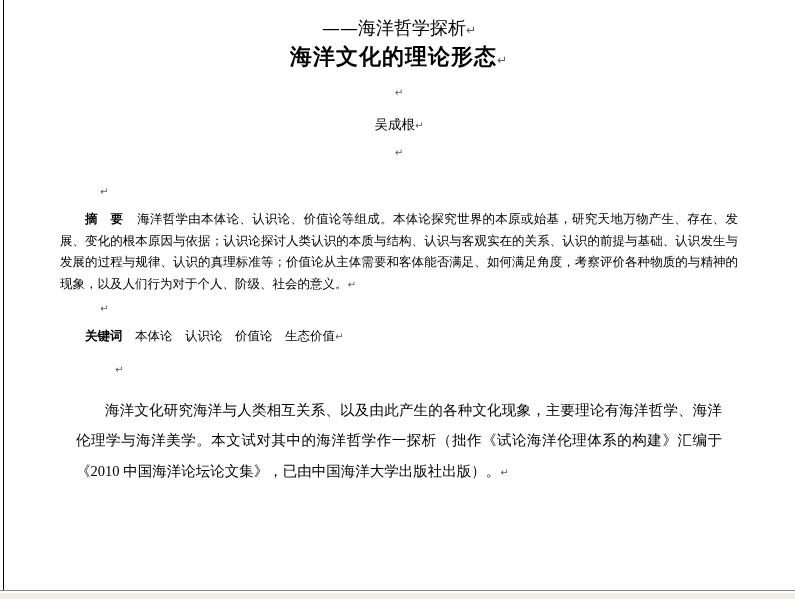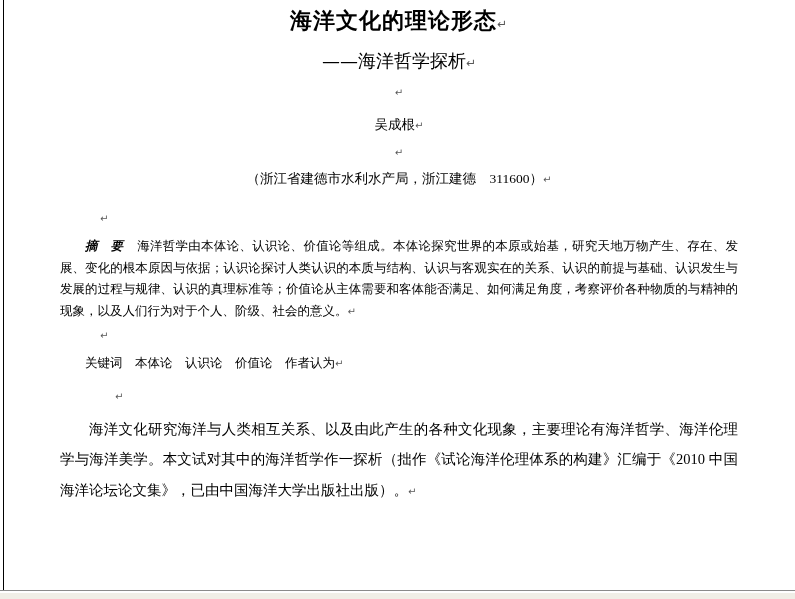--- a/index.html
+++ b/index.html
@@ -40,32 +40,32 @@
   .gap-after-abstract { margin-top: 3px; padding-left: 40px; text-align: left; }
   .gap-before-body { margin-top: 13px; padding-left: 55px; text-align: left; }
   .doc-author { font-size: 13.5px; line-height: 18px; margin-top: 14px; }
   .doc-affiliation { font-size: 13.5px; line-height: 18px; margin-top: 8px; }
   .abstract-block {
     margin-top: 8px;
     font-size: 12.5px; line-height: 21.7px;
     text-align: justify;
   }
   .abstract-block p { margin: 0; text-indent: 2em; }
-  .abstract-label { font-weight: bold; margin-right: 1.1em; font-style: italic; }
+  .abstract-label { font-weight: bold; margin-right: 1.1em; }
   .keywords-line {
     margin-top: 8px; font-size: 12.5px; line-height: 20px;
     padding-left: 2em;
   }
-  .keywords-label { font-weight: normal; margin-right: 1em; text-align: right; }
+  .keywords-label { font-weight: bold; margin-right: 1em; text-align: right; }
   .body-block {
     margin-top: 8px;
     font-size: 14.5px; line-height: 30.5px;
     text-align: justify;
   }
-  .body-block p { margin: 0; text-indent: 2em; }
+  .body-block p { margin: 16px; text-indent: 2em; }
   .pilcrow {
     font-family: "DejaVu Sans", sans-serif;
     color: #595959; font-size: 10px;
     font-weight: normal;
     vertical-align: baseline;
   }
   .doc-title .pilcrow, .doc-subtitle .pilcrow { font-size: 12px; }
   .scrollbar {
     position: absolute; left: 0; bottom: 0; width: 795px; height: 9px;
     background: #f0eee6;
@@ -76,41 +76,40 @@
     height: 2px; background: #ffffff; width: 100%;
   }
 </style>
 </head>
 <body>
 
 <div class="doc-viewport">
   <div class="page-edge"></div>
   <div class="content">
 
+    <div class="line centered doc-subtitle"><span>——海洋哲学探析</span><span class="pilcrow">↵</span></div>
+
     <div class="line centered doc-title"><span>海洋文化的理论形态</span><span class="pilcrow">↵</span></div>
-
-    <div class="line centered doc-subtitle"><span>——海洋哲学探析</span><span class="pilcrow">↵</span></div>
 
     <div class="line centered gapline gap1"><span class="pilcrow">↵</span></div>
 
     <div class="line centered doc-author"><span>吴成根</span><span class="pilcrow">↵</span></div>
 
     <div class="line centered gapline gap1"><span class="pilcrow">↵</span></div>
 
-    <div class="line centered doc-affiliation"><span>（浙江省建德市水利水产局，浙江建德　311600）</span><span class="pilcrow">↵</span></div>
 
     <div class="line gapline gap-left"><span class="pilcrow">↵</span></div>
 
     <div class="abstract-block">
       <p><span class="abstract-label">摘　要</span><span>海洋哲学由本体论、认识论、价值论等组成。本体论探究世界的本原或始基，研究天地万物产生、存在、发展、变化的根本原因与依据；认识论探讨人类认识的本质与结构、认识与客观实在的关系、认识的前提与基础、认识发生与发展的过程与规律、认识的真理标准等；价值论从主体需要和客体能否满足、如何满足角度，考察评价各种物质的与精神的现象，以及人们行为对于个人、阶级、社会的意义。</span><span class="pilcrow">↵</span></p>
     </div>
 
     <div class="line gapline gap-after-abstract"><span class="pilcrow">↵</span></div>
 
-    <div class="line keywords-line"><span class="keywords-label">关键词</span><span>本体论　认识论　价值论　作者认为</span><span class="pilcrow">↵</span></div>
+    <div class="line keywords-line"><span class="keywords-label">关键词</span><span>本体论　认识论　价值论　生态价值</span><span class="pilcrow">↵</span></div>
 
     <div class="line gapline gap-before-body"><span class="pilcrow">↵</span></div>
 
     <div class="body-block">
       <p><span>海洋文化研究海洋与人类相互关系、以及由此产生的各种文化现象，主要理论有海洋哲学、海洋伦理学与海洋美学。本文试对其中的海洋哲学作一探析（拙作《试论海洋伦理体系的构建》汇编于《2010 中国海洋论坛论文集》，已由中国海洋大学出版社出版）。</span><span class="pilcrow">↵</span></p>
       <p></p>
     </div>
 
   </div>
 </div>

